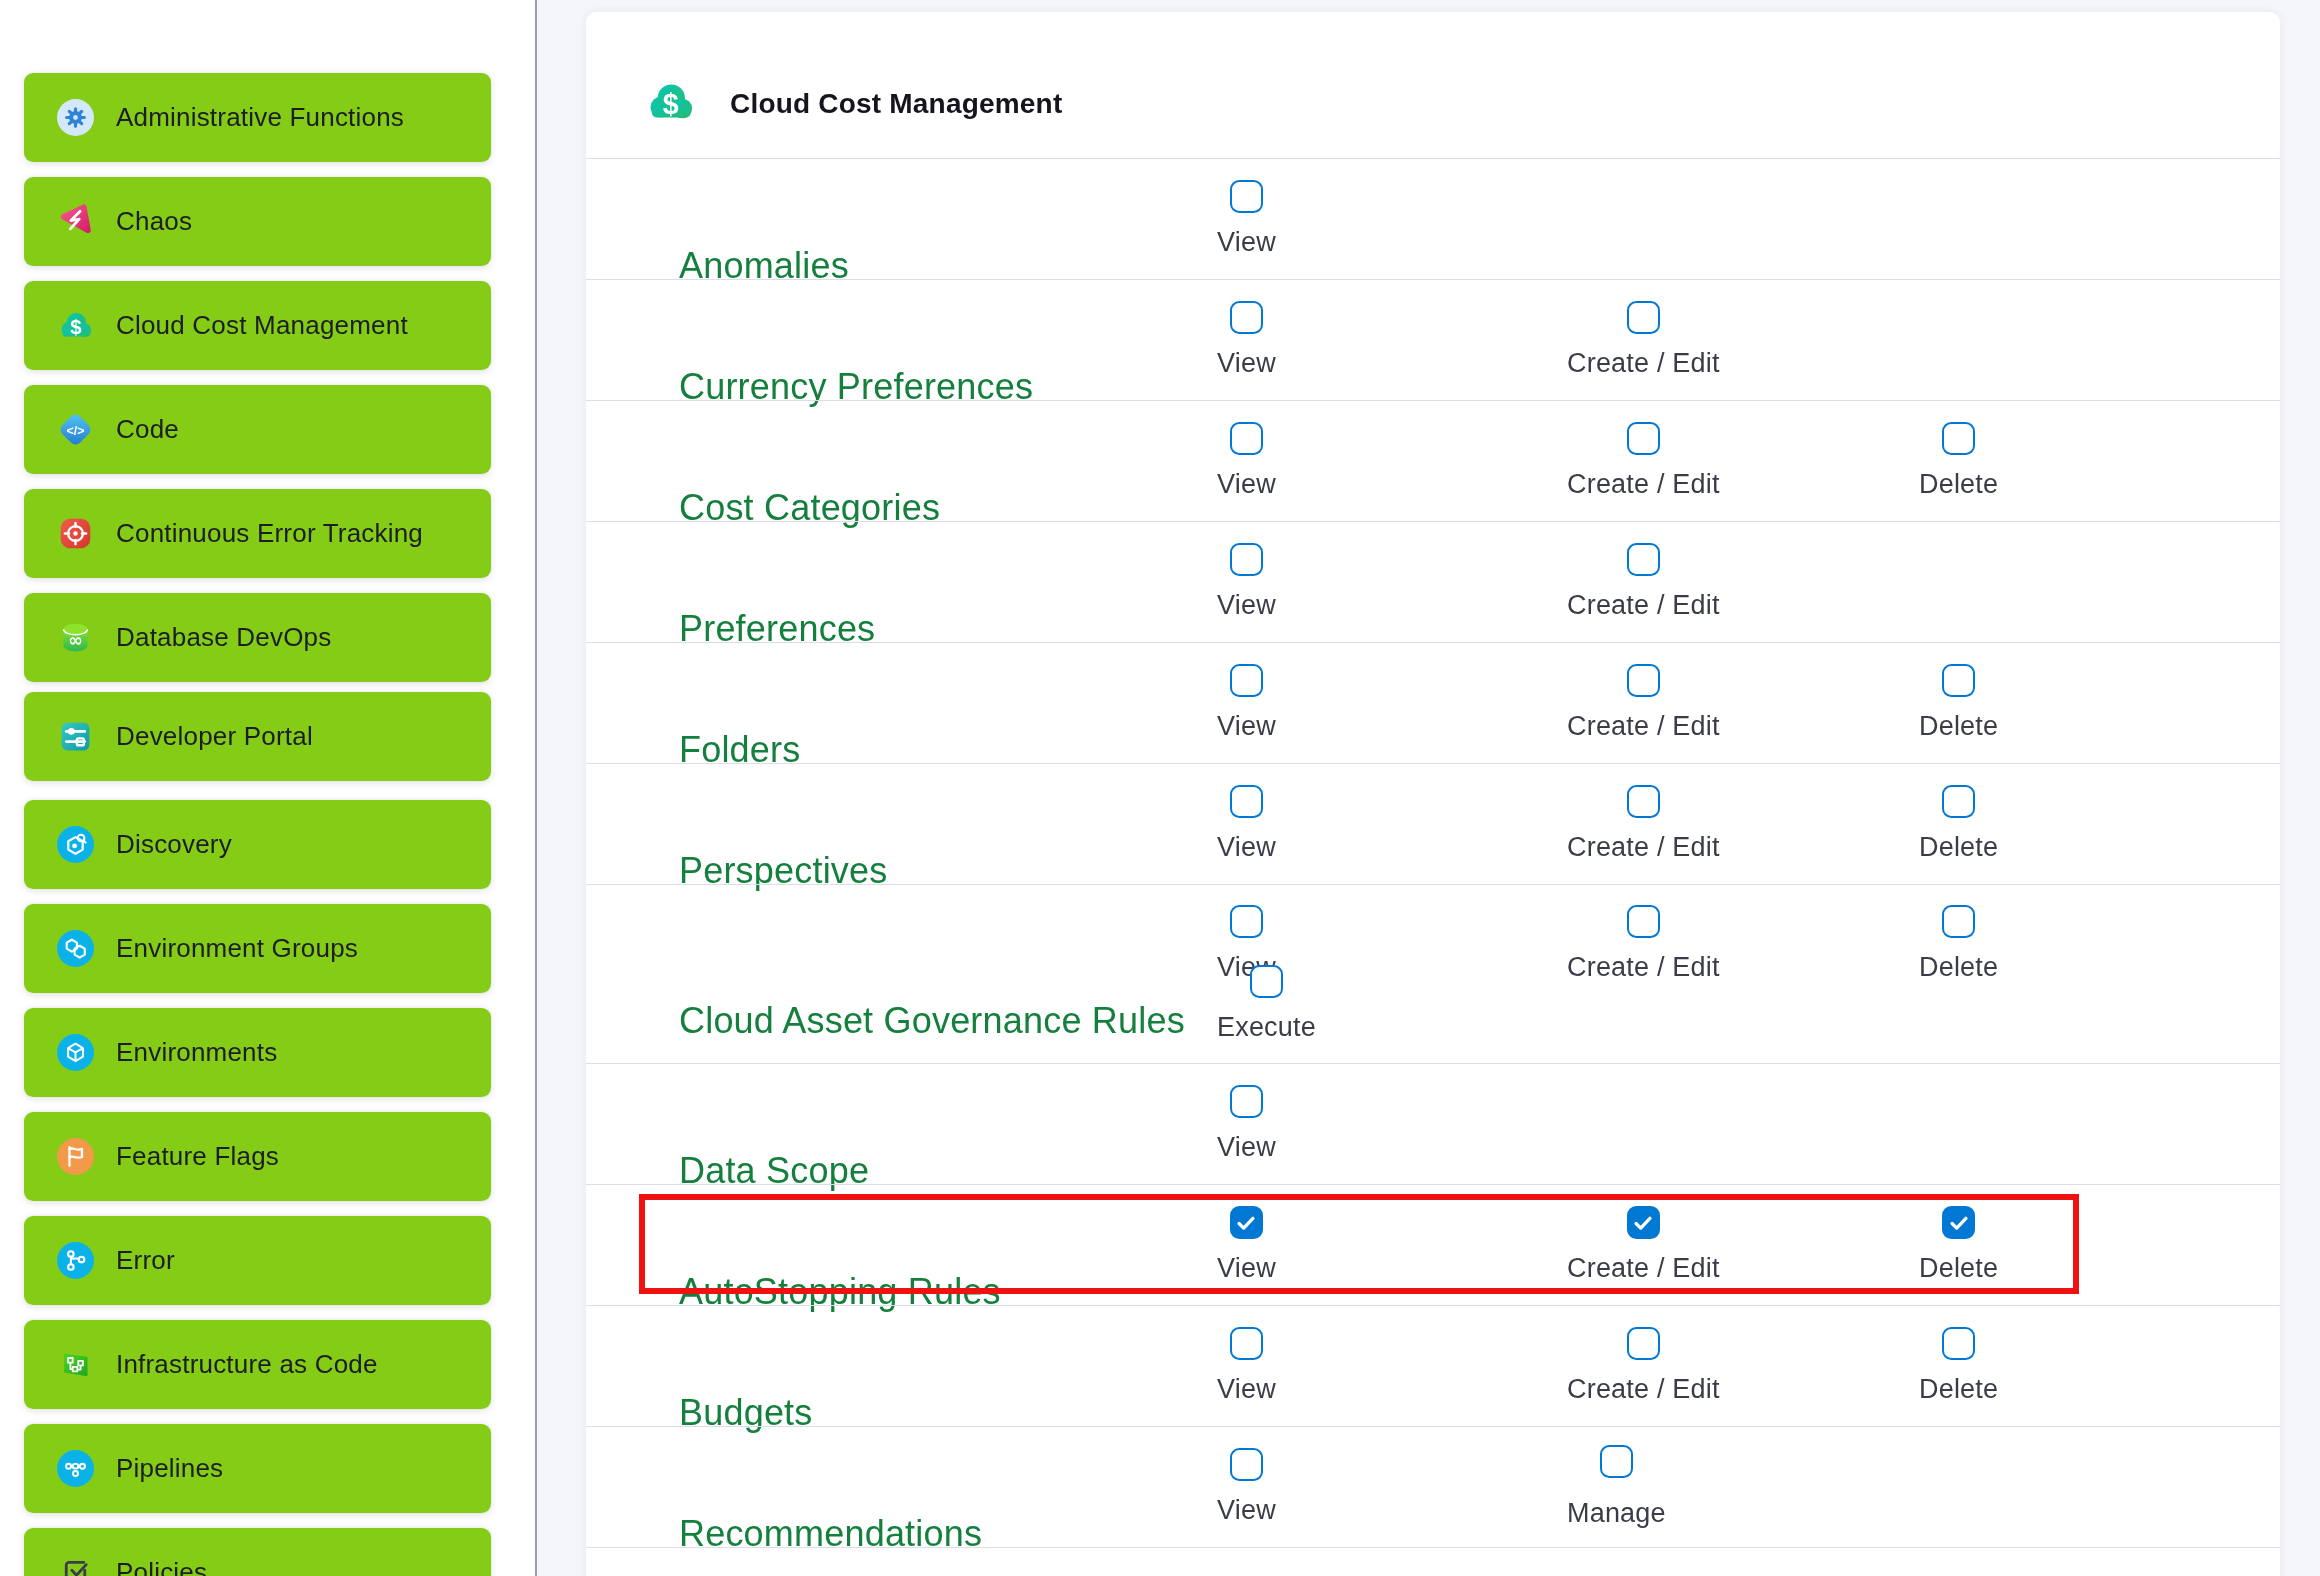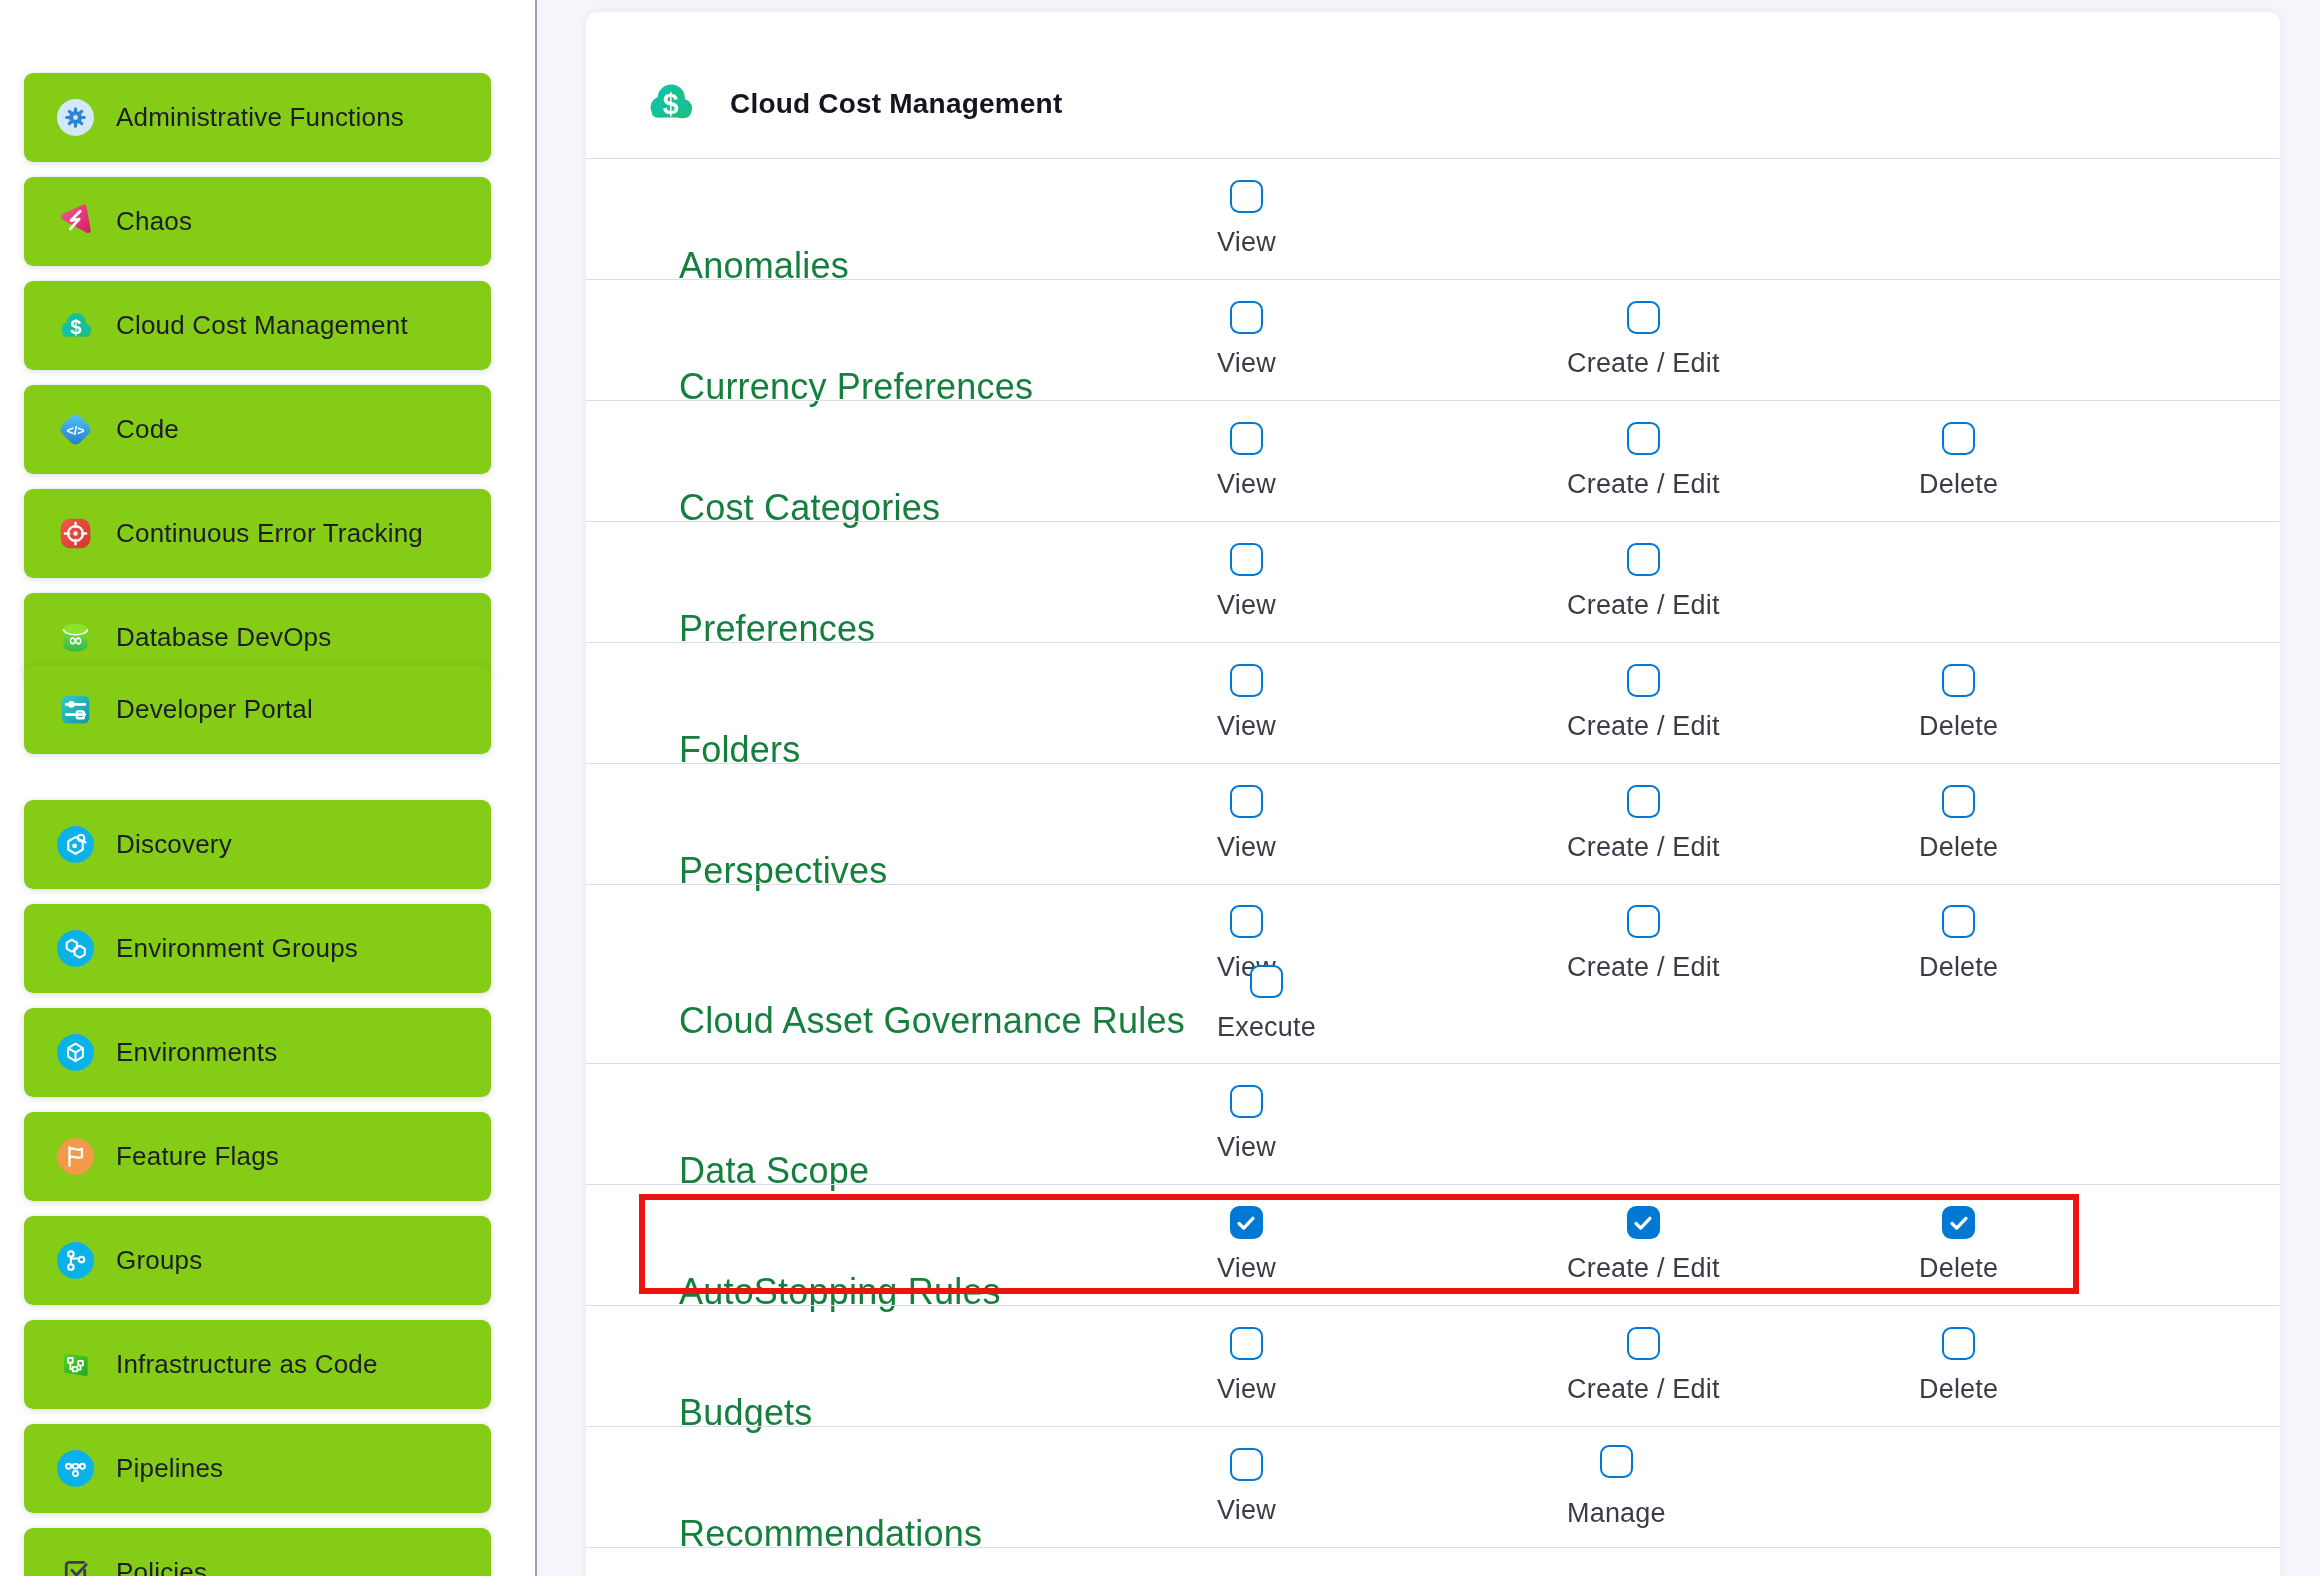--- a/index.html
+++ b/index.html
@@ -184,21 +184,21 @@
               </linearGradient>
             </defs>
             <path d="M7 11 v18 a13 6 0 0 0 26 0 v-18 Z" fill="url(#gdb)"></path>
             <ellipse cx="20" cy="11" rx="13" ry="6" fill="#8ce32c"></ellipse>
             <path d="M7 11 a13 6 0 0 0 26 0" fill="none" stroke="#fff" stroke-width="1.6"></path>
             <text x="20" y="29" font-family="DejaVu Sans, sans-serif" font-size="19" font-weight="bold" fill="#fff" text-anchor="middle">∞</text>
           </svg>
         </span>
         <span class="side-label">Database DevOps</span>
       </div>
-      <div class="side-card" style="top: 665px;">
+      <div class="side-card" style="top: 692px;">
         <span class="side-icon">
           <svg width="37" height="37" viewBox="0 0 40 40">
             <defs>
               <linearGradient id="gdp" x1="0" y1="0" x2="1" y2="1">
                 <stop offset="0" stop-color="#37c9c3"></stop>
                 <stop offset="1" stop-color="#0c9aa8"></stop>
               </linearGradient>
             </defs>
             <rect x="5" y="5" width="30" height="30" rx="6" fill="url(#gdp)"></rect>
             <g stroke="#fff" stroke-width="2.8" stroke-linecap="round" fill="none">
@@ -264,21 +264,21 @@
             <circle cx="20" cy="20" r="20" fill="#0bb2e8"></circle>
             <g fill="none" stroke="#fff" stroke-width="2.3" stroke-linecap="round">
               <circle cx="15" cy="13" r="3"></circle>
               <circle cx="15" cy="27" r="3"></circle>
               <circle cx="26.5" cy="19" r="3"></circle>
               <line x1="15" y1="16" x2="15" y2="24"></line>
               <path d="M15 16 C15 20 22 16.5 23.8 18.3"></path>
             </g>
           </svg>
         </span>
-        <span class="side-label">Groups</span>
+        <span class="side-label">Error</span>
       </div>
       <div class="side-card" style="top: 1320px;">
         <span class="side-icon">
           <svg width="37" height="37" viewBox="0 0 40 40">
             <defs>
               <linearGradient id="gia" x1="0" y1="0" x2="1" y2="1">
                 <stop offset="0" stop-color="#4ed41d"></stop>
                 <stop offset="1" stop-color="#1ea625"></stop>
               </linearGradient>
             </defs>

